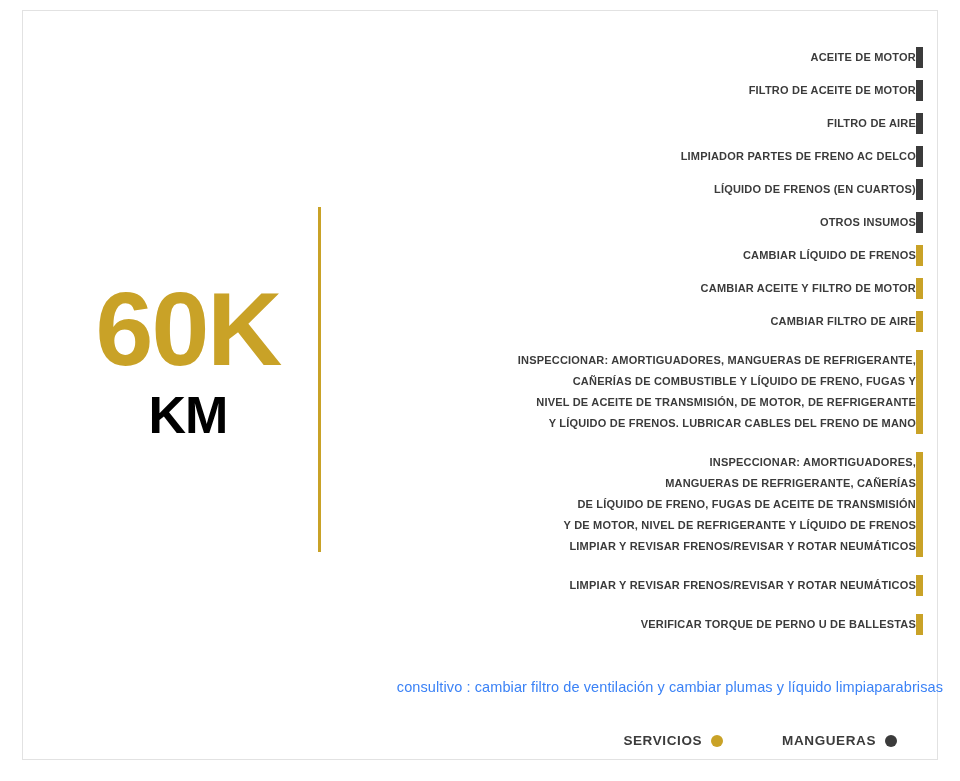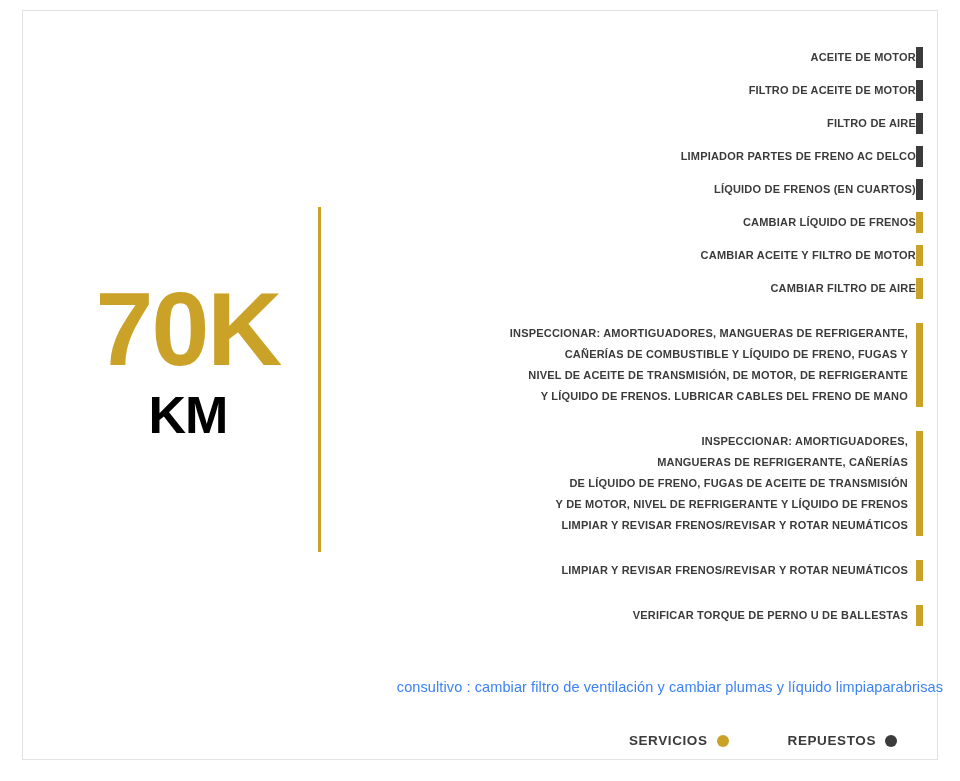--- a/index.html
+++ b/index.html
@@ -89,21 +89,21 @@
     white-space: pre-line;
   }
   .row .bar {
     flex: 0 0 auto;
     width: 7px;
     background: #3b3b3b;
     border-radius: 0;
   }
   .row.gold .bar { background: #c9a227; }
   .row.multi { margin-bottom: 18px; }
-  .row.spaced-top { margin-top: 24px; gap: 8px; }
+  .row.spaced-top { margin-top: 18px; }
   .consult {
     position: absolute;
     left: 300px;
     top: 668px;
     width: 620px;
     text-align: right;
     font-family: "Liberation Sans", sans-serif;
     font-size: 14.5px;
     color: #3b82f6;
     letter-spacing: 0.1px;
@@ -137,21 +137,21 @@
   .dot.gold { background: #c9a227; }
   .dot.dark { background: #3b3b3b; }
 </style>
 </head>
 <body>
 
 <div class="page">
   <div class="frame">
 
     <div class="left-block">
-      <div class="big-number">70K</div>
+      <div class="big-number">60K</div>
       <div class="big-unit">KM</div>
     </div>
 
     <div class="divider"></div>
 
     <div class="list">
 
       <div class="row">
         <div class="txt">ACEITE DE MOTOR</div>
         <div class="bar"></div>
@@ -170,20 +170,24 @@
       <div class="row">
         <div class="txt">LIMPIADOR PARTES DE FRENO AC DELCO</div>
         <div class="bar"></div>
       </div>
 
       <div class="row">
         <div class="txt">LÍQUIDO DE FRENOS (EN CUARTOS)</div>
         <div class="bar"></div>
       </div>
 
+      <div class="row">
+        <div class="txt">OTROS INSUMOS</div>
+        <div class="bar"></div>
+      </div>
 
       <div class="row gold">
         <div class="txt">CAMBIAR  LÍQUIDO DE FRENOS</div>
         <div class="bar"></div>
       </div>
 
       <div class="row gold">
         <div class="txt">CAMBIAR ACEITE Y FILTRO DE MOTOR</div>
         <div class="bar"></div>
       </div>
@@ -226,19 +230,19 @@
       <span class="label">consultivo :</span>
       <span>cambiar filtro de ventilación y cambiar plumas y líquido limpiaparabrisas</span>
     </div>
 
     <div class="legend">
       <div class="item">
         <span>SERVICIOS</span>
         <span class="dot gold"></span>
       </div>
       <div class="item">
-        <span>REPUESTOS</span>
+        <span>MANGUERAS</span>
         <span class="dot dark"></span>
       </div>
     </div>
 
   </div>
 </div>
 
 </body></html>

